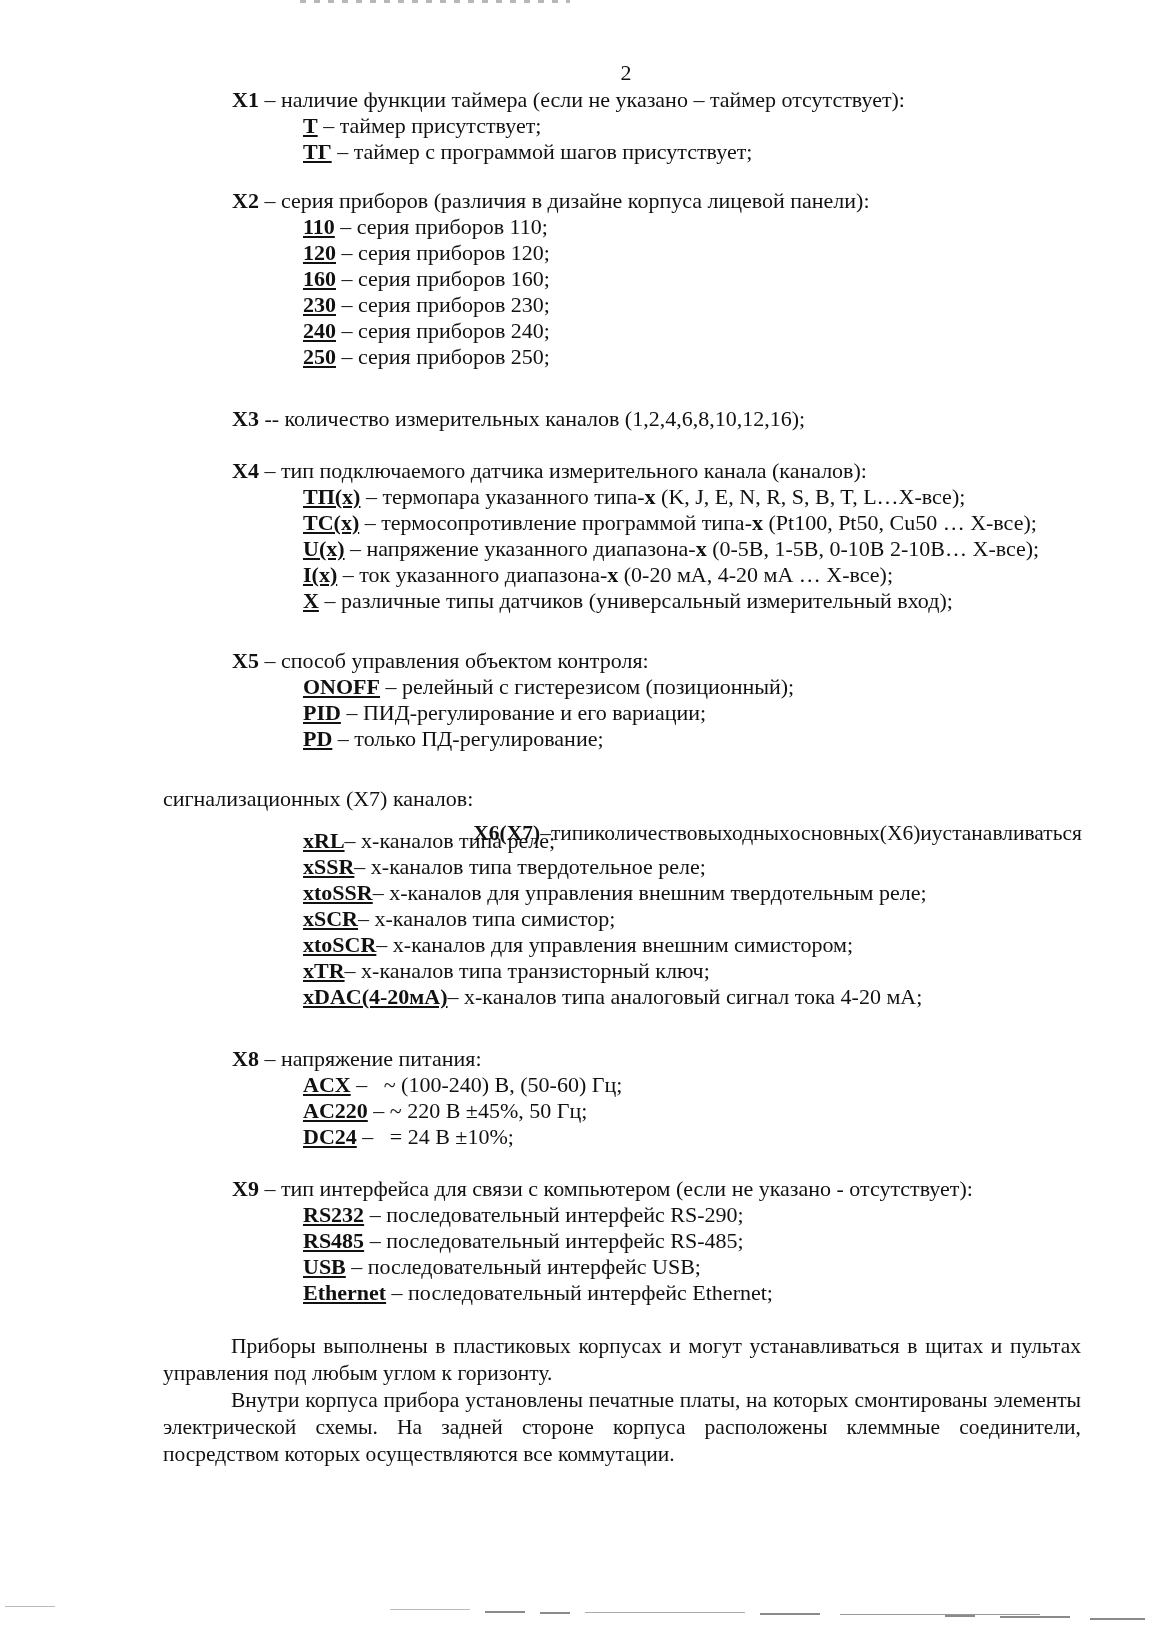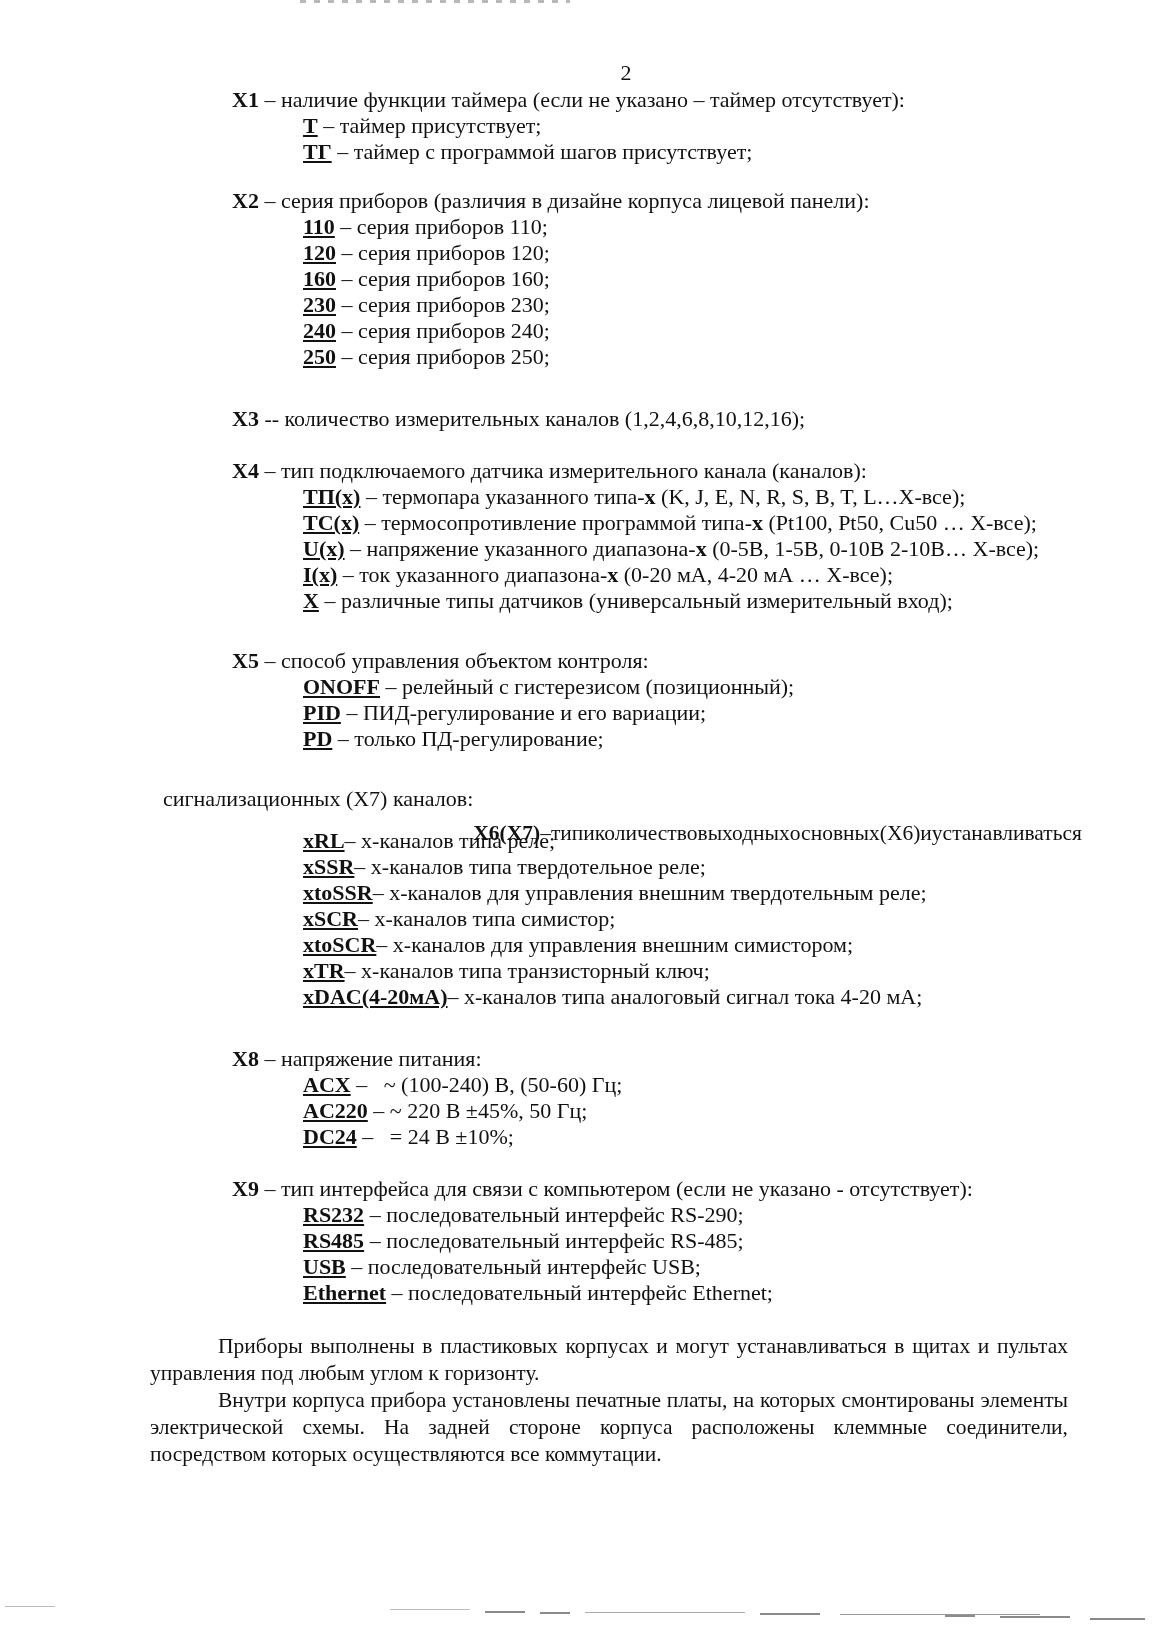--- a/index.html
+++ b/index.html
@@ -23,21 +23,21 @@
   .head { left: 232px; }
   .item { left: 303px; }
   .code { font-weight: bold; text-decoration: underline; text-decoration-thickness: 2px; text-underline-offset: 2px; }
   .bold { font-weight: bold; }
   .justify-line {
     position: absolute; left: 232px; width: 850px; font-size: 21.5px; line-height: 26px;
     text-align: justify; text-align-last: justify; white-space: nowrap;
     display: flex; justify-content: flex-end; margin-top: 44px;
   }
   .para {
-    position: absolute; left: 150px; width: 918px; font-size: 21.5px; line-height: 27px;
+    position: absolute; left: 163px; width: 918px; font-size: 21.5px; line-height: 27px;
     text-align: justify; text-indent: 68px;
   }
   .bottom-artifact {
     position: absolute; left: 0; top: 1600px; width: 1150px; height: 14px;
   }
   .bottom-artifact span {
     position: absolute; height: 2px; background: #8a8a8a;
   }
 </style>
 </head>

